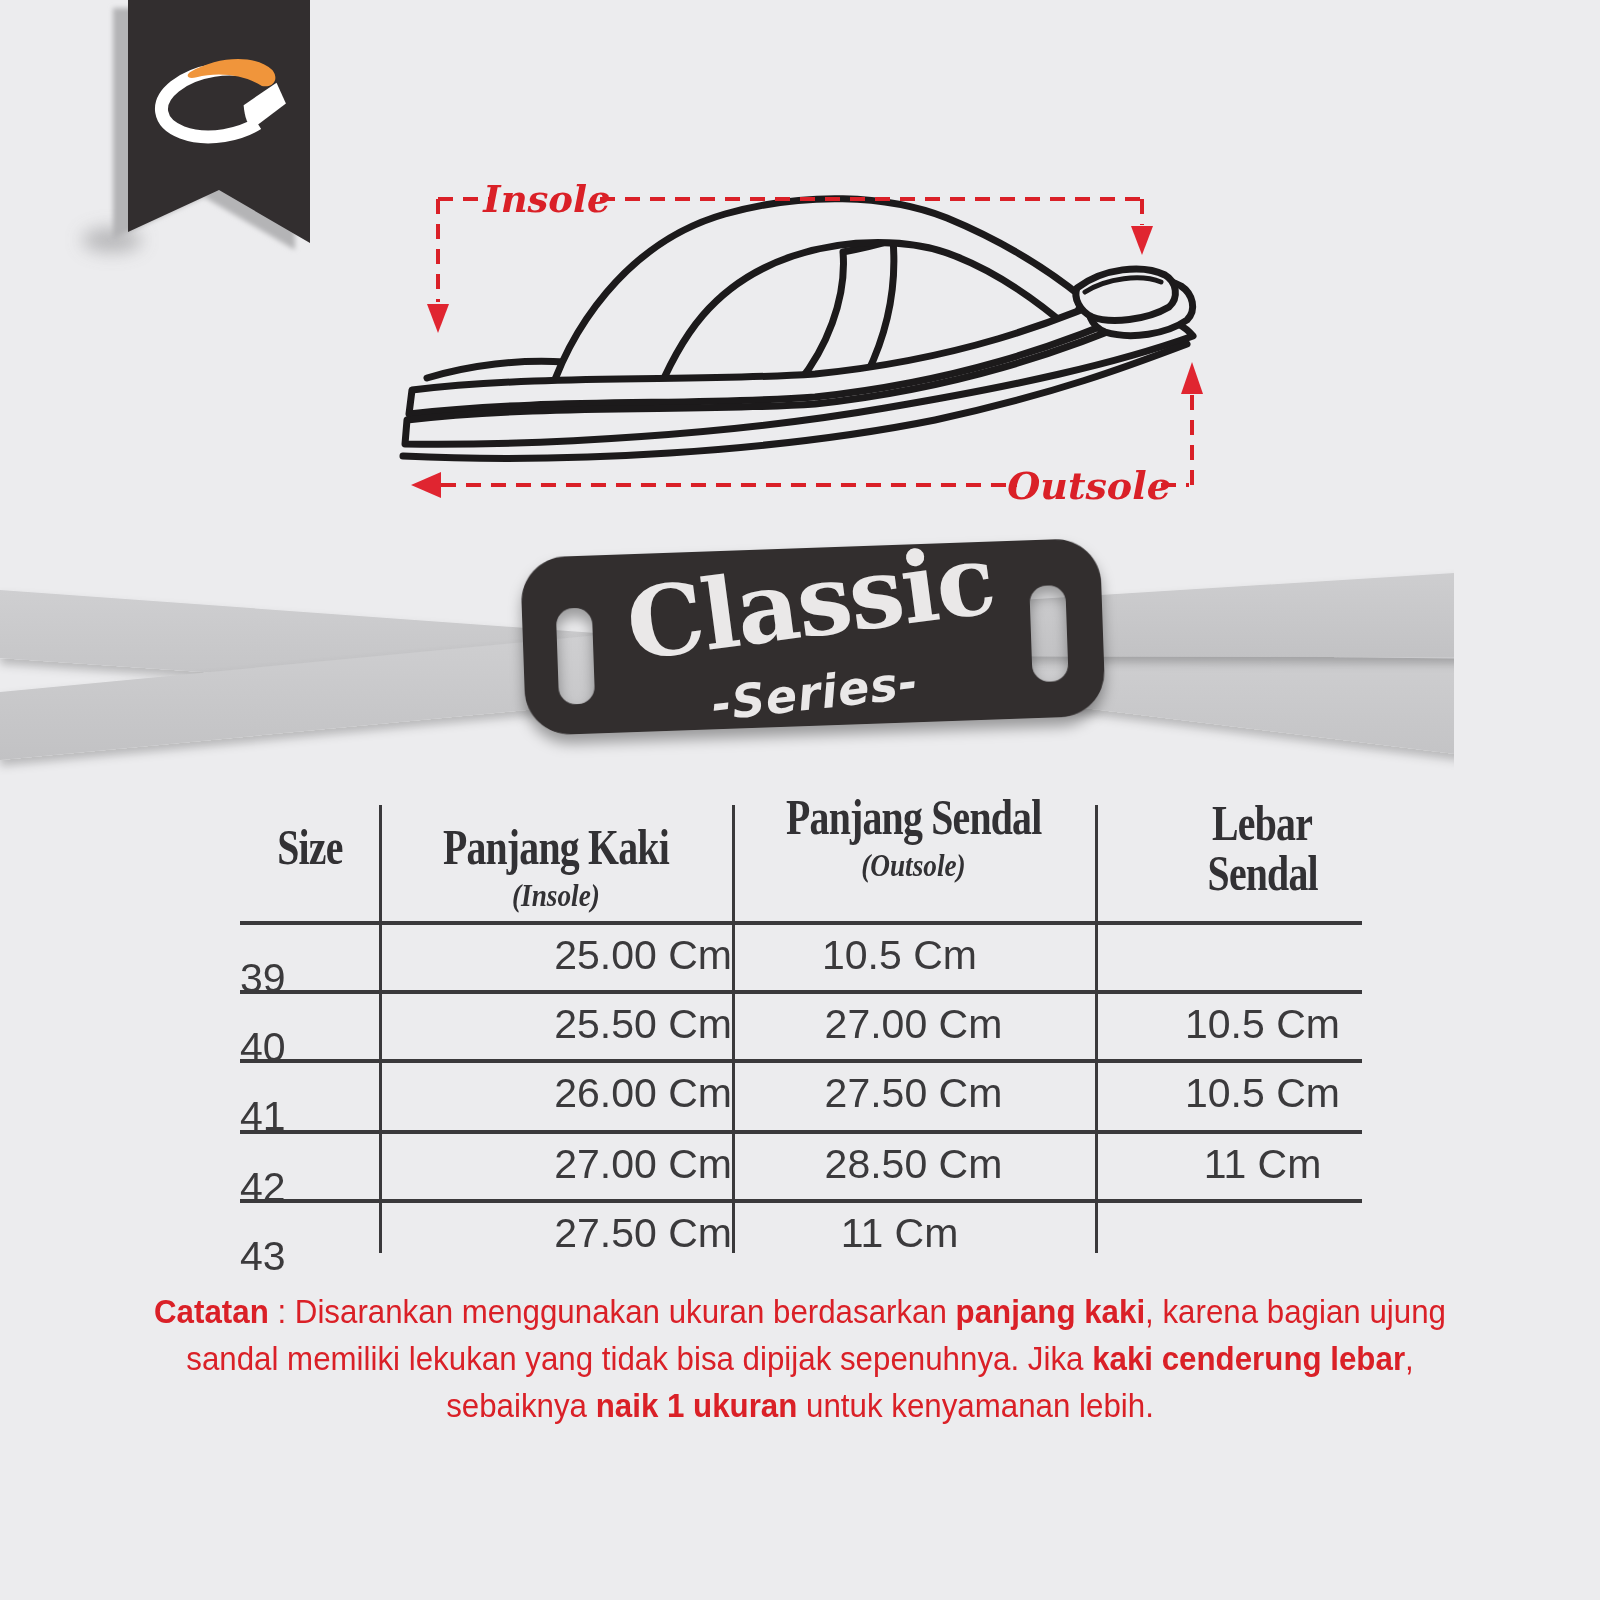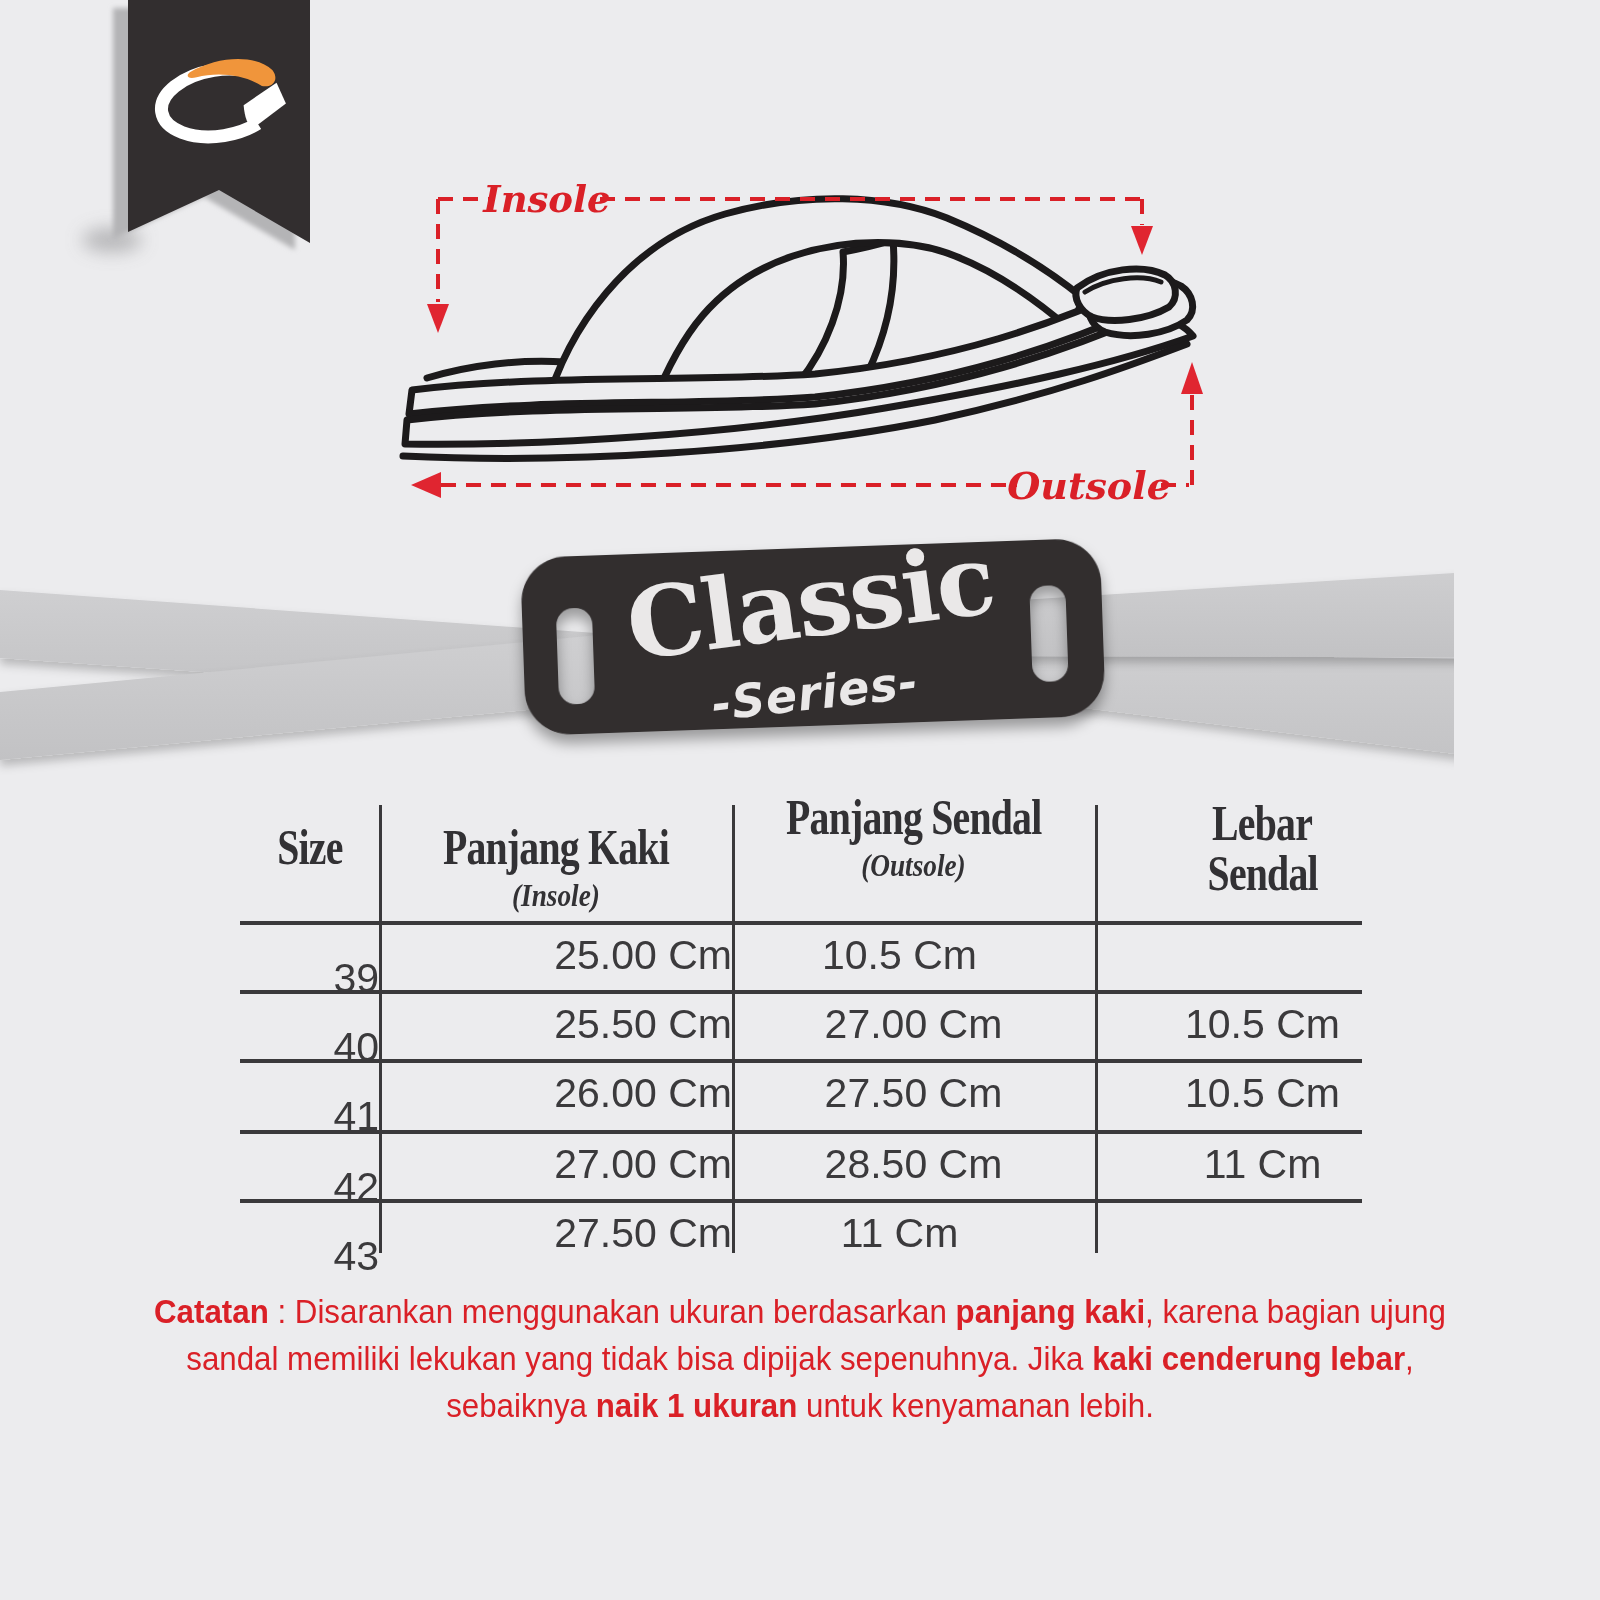--- a/index.html
+++ b/index.html
@@ -13,21 +13,21 @@
   .hdr-cell{position:absolute;text-align:center;color:#323134;
             font-family:"Liberation Serif",serif;font-weight:700;}
   .hdr-main{font-size:51px;line-height:50px;}
   .hdr-sub{font-size:31px;font-style:italic;font-family:Liberation Serif, serif;
            font-weight:700;margin-top:6px;}
   .hcond{display:inline-block;transform:scaleX(.78);transform-origin:50% 50%;
          letter-spacing:-1px;white-space:nowrap;}
   .scond{display:inline-block;transform:scaleX(.88);transform-origin:50% 50%;white-space:nowrap;}
   .trow{position:absolute;left:240px;width:1190px;height:69px;display:flex;align-items:center;
         color:#3b3a3c;font-size:41px;}
-  .c1{width:139px;text-align:right;margin-top:46px;}
+  .c1{width:139px;text-align:left;margin-top:46px;}
   .c2{width:353px;text-align:right;font-weight:400;}
   .c3{width:363px;text-align:center;}
   .c4{width:335px;text-align:center;}
   
   .tag-title{position:absolute;left:565px;top:552px;width:490px;text-align:center;
              font-family:"DejaVu Serif","Liberation Serif",serif;font-weight:700;
              font-size:97px;line-height:100px;color:#eae8e8;letter-spacing:-2px;
              transform:rotate(-7.5deg);}
   .tag-sub{position:absolute;left:650px;top:666px;width:330px;text-align:center;
            font-family:"DejaVu Sans","Liberation Sans",sans-serif;font-weight:700;

